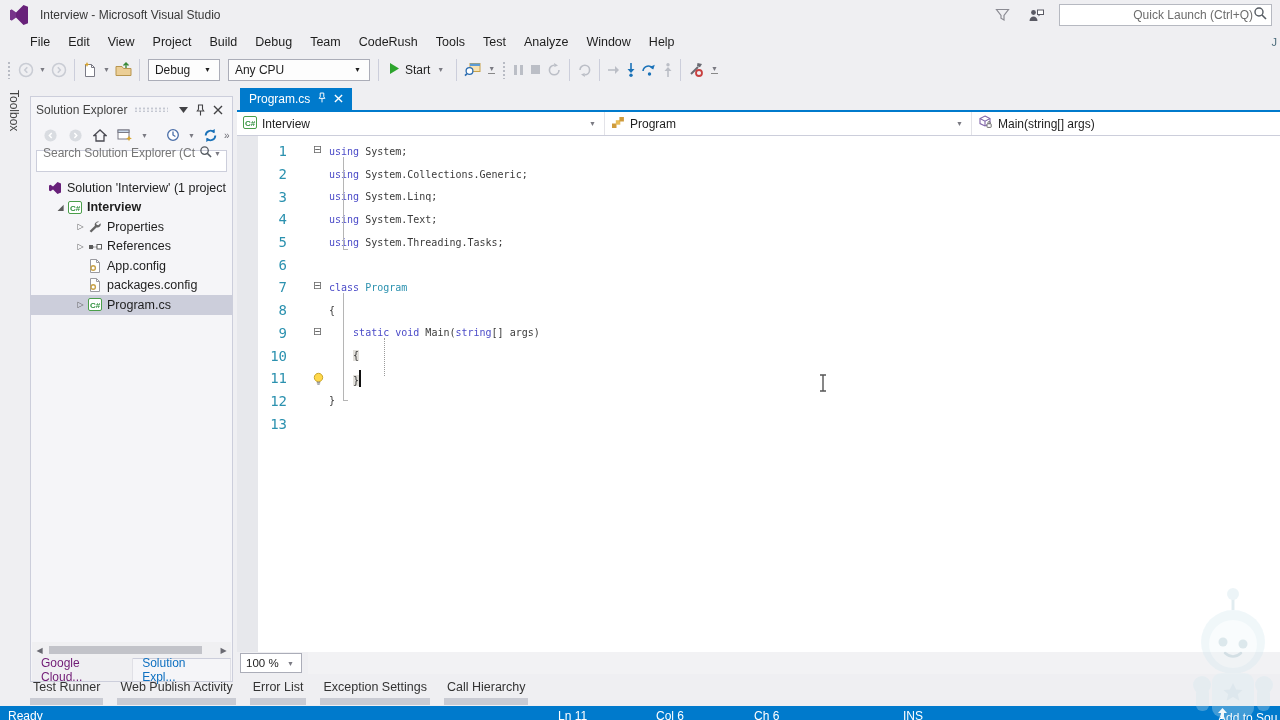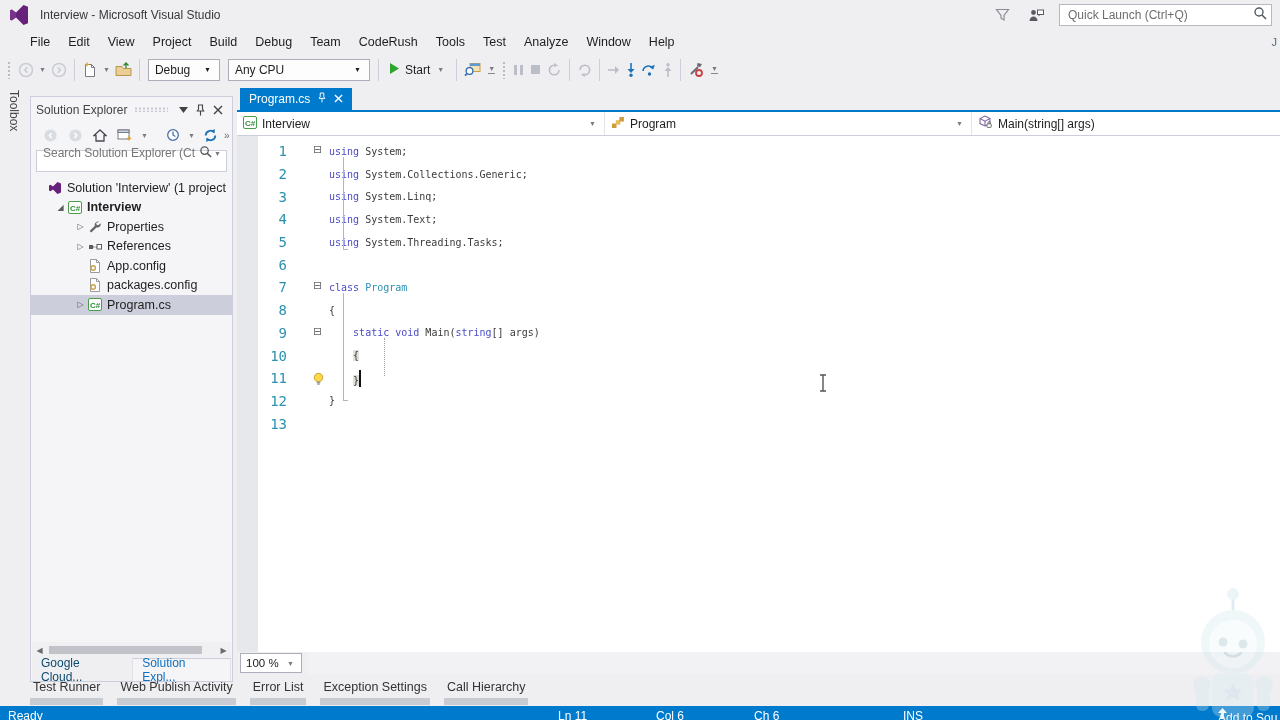--- a/index.html
+++ b/index.html
@@ -6,21 +6,21 @@
   html,body { width:1280px; height:720px; overflow:hidden; }
   body { position:relative; background:#EFEFF2; font-family:"Liberation Sans",sans-serif; color:#1E1E1E; }
   .abs { position:absolute; }
 
   
   #titlebar { left:0; top:0; width:1280px; height:30px; display:flex; align-items:center; }
   #vs-logo { margin:0 10px 0 8px; display:flex; }
   #window-title { font-size:12px; color:#383838; }
   #titlebar-right { position:absolute; right:8px; top:3px; display:flex; align-items:center; gap:12px; }
   #quick-launch { width:213px; height:22px; background:#fff; border:1px solid #B6B9C1; display:flex; align-items:center; padding:0 4px 0 8px; }
-  #quick-launch input { border:0; outline:0; flex:1; font-size:12px; font-family:"Liberation Sans",sans-serif; color:#b91c1c; background:transparent; }
+  #quick-launch input { border:0; outline:0; flex:1; font-size:12px; font-family:"Liberation Sans",sans-serif; color:#b91c1c; background:transparent;text-align:right; }
   #quick-launch input::placeholder { color:#6D6D6D; }
 
   
   #menubar { left:11px; top:30px; width:1280px; height:24px; display:flex; align-items:center; padding-left:10px; }
   .mi { font-size:12.5px; padding:4px 9px; cursor:default; }
   #user-badge { position:absolute; right:3px; top:36px; font-size:11px; color:#4a6b7a; }
 
   
   #toolbar { left:0; top:54px; width:1280px; height:31px; display:flex; align-items:center; padding-left:4px; }
   .grip { width:5px; height:18px; margin:0 3px; background-image:radial-gradient(circle,#B8BBC4 1px,transparent 1.2px); background-size:4px 4px; }
@@ -57,21 +57,21 @@
   .trow.sel { background:#CCCEDB; }
   .exp { width:15px; flex:0 0 15px; font-size:8px; color:#5c5c5c; text-align:center; }
   .ticon { width:17px; flex:0 0 17px; display:flex; align-items:center; }
   .tlabel { padding-left:2px; }
   .tlabel.b { font-weight:bold; }
   #se-hscroll { position:absolute; left:1px; right:1px; bottom:23px; height:16px; background:#F0F0F2; display:flex; align-items:center; }
   #se-hscroll .arr { width:15px; text-align:center; font-size:8px; color:#6a6a72; }
   #se-hscroll .track { flex:1; height:100%; position:relative; }
   #se-hscroll .thumb { position:absolute; left:2px; right:14px; top:4px; height:8px; background:#C2C3C9; }
   #se-tabs { position:absolute; left:1px; right:1px; bottom:0; height:23px; display:flex; align-items:stretch; background:#EFEFF2; }
-  .setab { padding:0 9px; font-size:12px; display:flex; align-items:center; border-right:1px solid #E0E0E6; color:#0c4a6e; }
+  .setab { padding:0 9px; font-size:12px; display:flex; align-items:center; border-right:1px solid #E0E0E6; color:#701a75; }
   .setab.active { background:#F5F5F8; color:#0E70C0; border-top:1px solid #CCCEDB; }
 
   
   #tabstrip { left:237px; top:88px; width:1043px; height:24px; }
   #tabstrip::after { content:""; position:absolute; left:0; bottom:0; width:100%; height:2px; background:#007ACC; }
   #doc-tab { position:absolute; left:3px; top:0; height:22px; background:#007ACC; color:#fff; display:flex; align-items:center; padding:0 9px; font-size:12px; gap:8px; }
   #navbar { left:237px; top:112px; width:1043px; height:24px; background:#fff; border-bottom:1px solid #CCCEDB; display:flex; }
   .navseg { display:flex; align-items:center; padding:0 6px; border-right:1px solid #E3E3E8; font-size:12px; }
   .navseg .nlabel { padding-left:5px; }
   .navseg .dd { margin-left:auto; }

